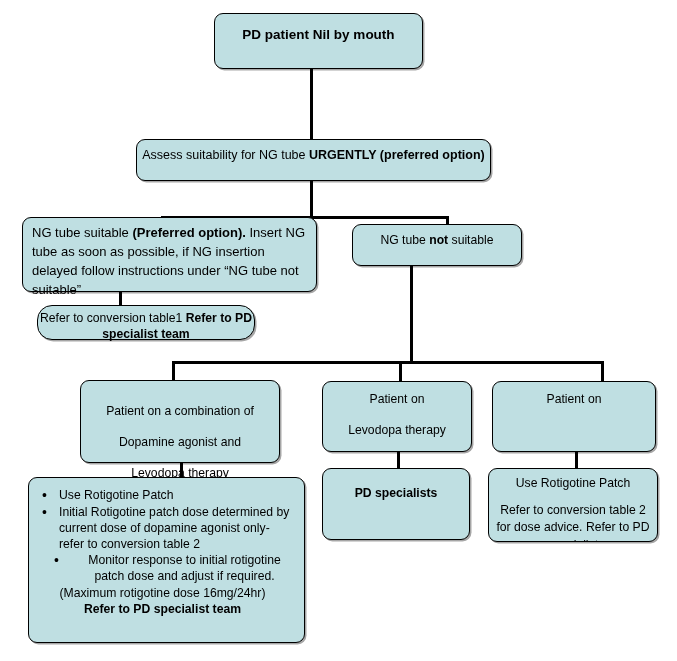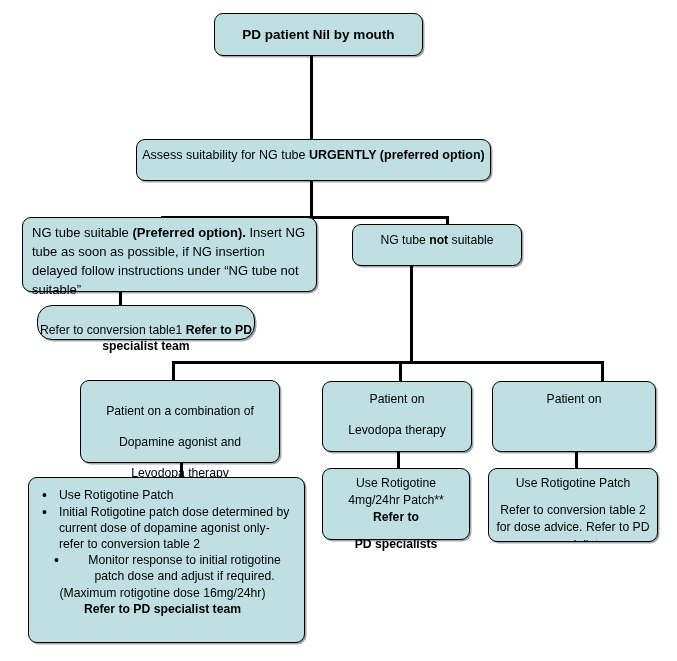--- a/index.html
+++ b/index.html
@@ -92,37 +92,37 @@
   <div class="ln vl" style="left:172px; top:361px; height:20px;"></div>
   <div class="ln vl" style="left:399px; top:361px; height:20px;"></div>
   <div class="ln vl" style="left:601px; top:361px; height:20px;"></div>
 
   <div class="ln vl" style="left:180px; top:463px; height:14px;"></div>
 
   <div class="ln vl" style="left:397px; top:452px; height:16px;"></div>
 
   <div class="ln vl" style="left:575px; top:452px; height:16px;"></div>
 
-  <div class="node n-center" style="left:214px; top:13px; width:209px; height:43px; padding-top:13px; font-size:13.5px; font-weight:bold;">
+  <div class="node n-center" style="left:214px; top:13px; width:209px; height:56px; padding-top:13px; font-size:13.5px; font-weight:bold;">
     <span class="txt">PD patient Nil by mouth</span>
   </div>
 
   <div class="node n-center" style="left:136px; top:139px; width:355px; height:42px; padding-top:8px; font-size:12.5px;">
     <span class="txt"><span>Assess suitability for NG tube </span><b>URGENTLY (preferred option)</b></span>
   </div>
 
   <div class="node n-left" style="left:22px; top:217px; width:295px; height:75px; padding:6px 9px 0 9px; font-size:13px; line-height:1.45;">
     <span class="txt"><span>NG tube suitable </span><b>(Preferred option).</b><span> Insert NG tube as soon as possible, if NG insertion delayed follow instructions under “NG tube not suitable”</span></span>
   </div>
 
   <div class="node n-center" style="left:352px; top:224px; width:170px; height:42px; padding-top:8px; font-size:12.2px;">
     <span class="txt"><span>NG tube </span><b>not</b><span> suitable</span></span>
   </div>
 
-  <div class="node n-center" style="left:37px; top:305px; width:218px; height:35px; padding-top:16px; font-size:12.2px; line-height:1.35; border-radius:15px;">
+  <div class="node n-center" style="left:37px; top:305px; width:218px; height:35px; padding-top:4px; font-size:12.2px; line-height:1.35; border-radius:15px;">
     <span class="txt"><span>Refer to conversion table1 </span><b>Refer to PD specialist team</b></span>
   </div>
 
   <div class="node n-center" style="left:80px; top:380px; width:200px; height:83px; padding-top:23px; font-size:12.2px;">
     <span class="txt">Patient on a combination of</span>
     <span class="txt" style="margin-top:17px;">Dopamine agonist and</span>
     <span class="txt" style="margin-top:17px;">Levodopa therapy</span>
   </div>
 
   <div class="node n-center" style="left:322px; top:381px; width:150px; height:71px; padding-top:10px; font-size:12.2px;">
@@ -138,21 +138,20 @@
     <ul class="bl">
       <li>Use Rotigotine Patch</li>
       <li>Initial Rotigotine patch dose determined by current dose of dopamine agonist only- refer to conversion table 2</li>
       <li class="indent">Monitor response to initial rotigotine patch dose and adjust if required.</li>
     </ul>
     <div class="plainline" style="padding:0 6px;">(Maximum rotigotine dose 16mg/24hr)</div>
     <div class="plainline" style="padding:0 6px;"><b>Refer to PD specialist team</b></div>
   </div>
 
   <div class="node n-center" style="left:322px; top:468px; width:148px; height:72px; padding:6px 8px 0 8px; font-size:12.2px; line-height:1.4;">
-    <span class="txt"><span>Use Rotigotine 4mg/24hr Patch** </span><b>Refer to</b></span>
     <span class="txt" style="margin-top:10px;"><b>PD specialists</b></span>
   </div>
 
   <div class="node n-center" style="left:488px; top:468px; width:170px; height:74px; padding:6px 7px 0 7px; font-size:12.2px; line-height:1.45; overflow:hidden;">
     <span class="txt">Use Rotigotine Patch</span>
     <span class="txt" style="margin-top:9px;">Refer to conversion table 2 for dose advice. Refer to PD specialist</span>
   </div>
 
 </div>
 

